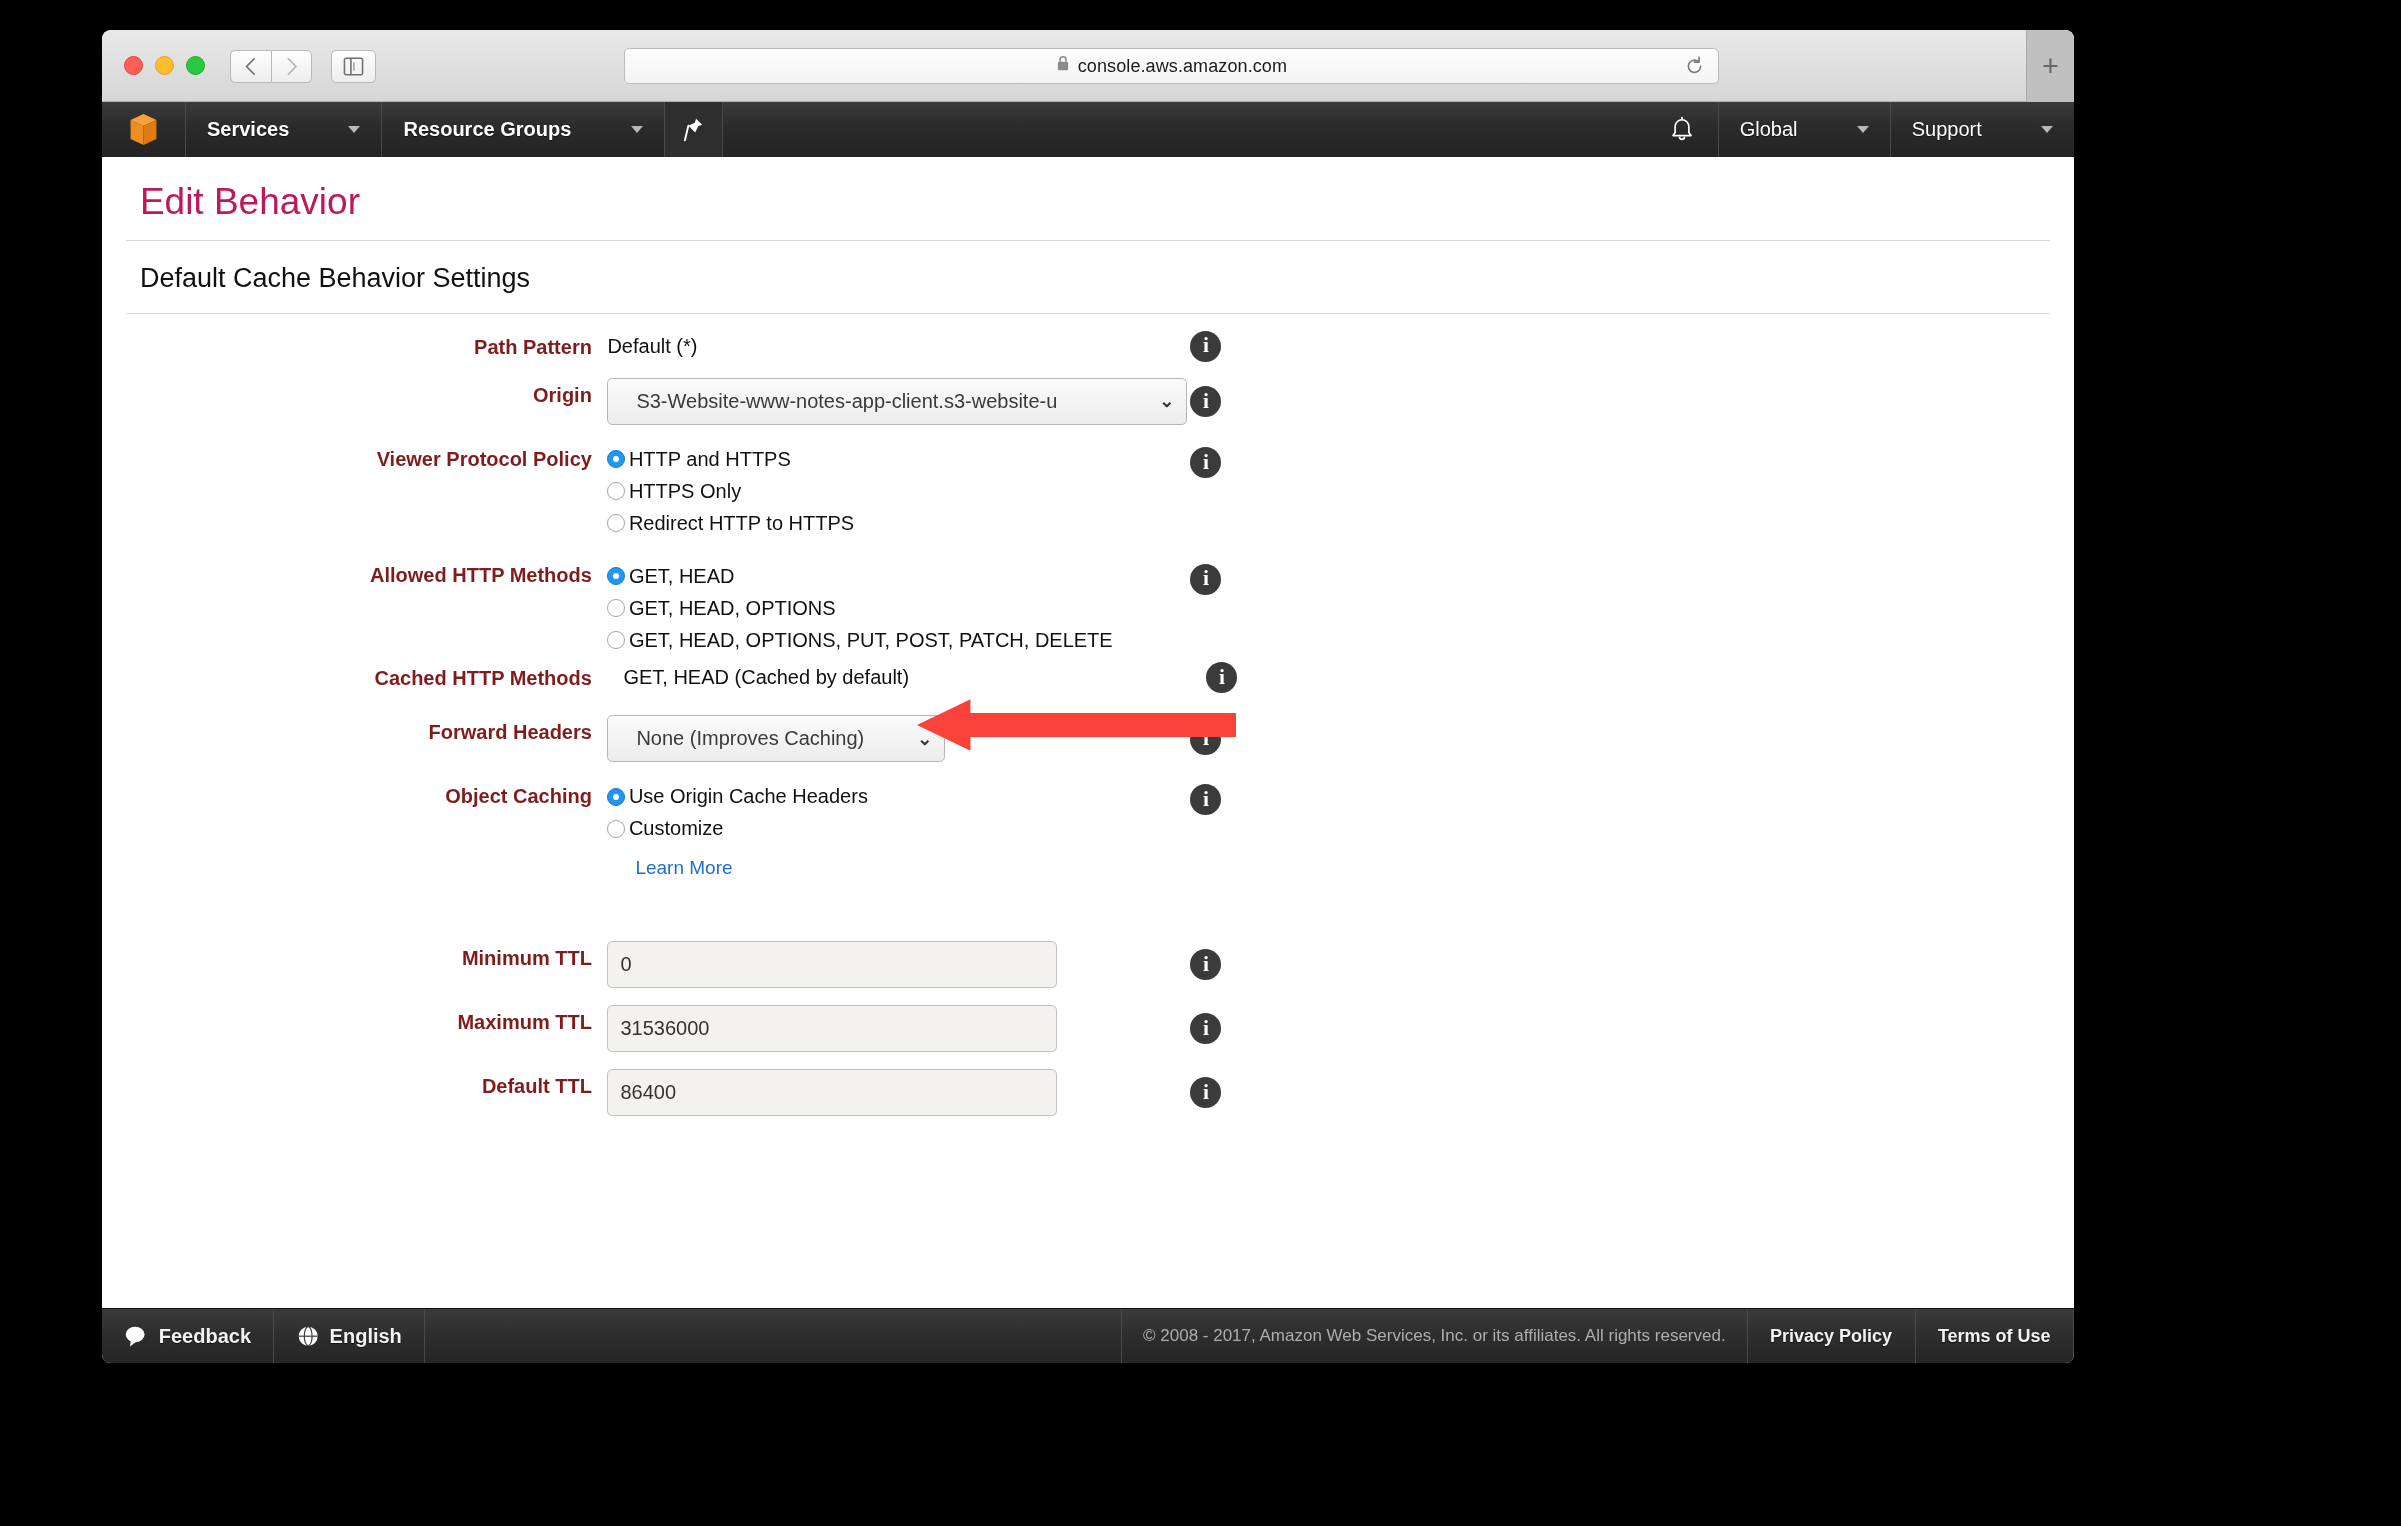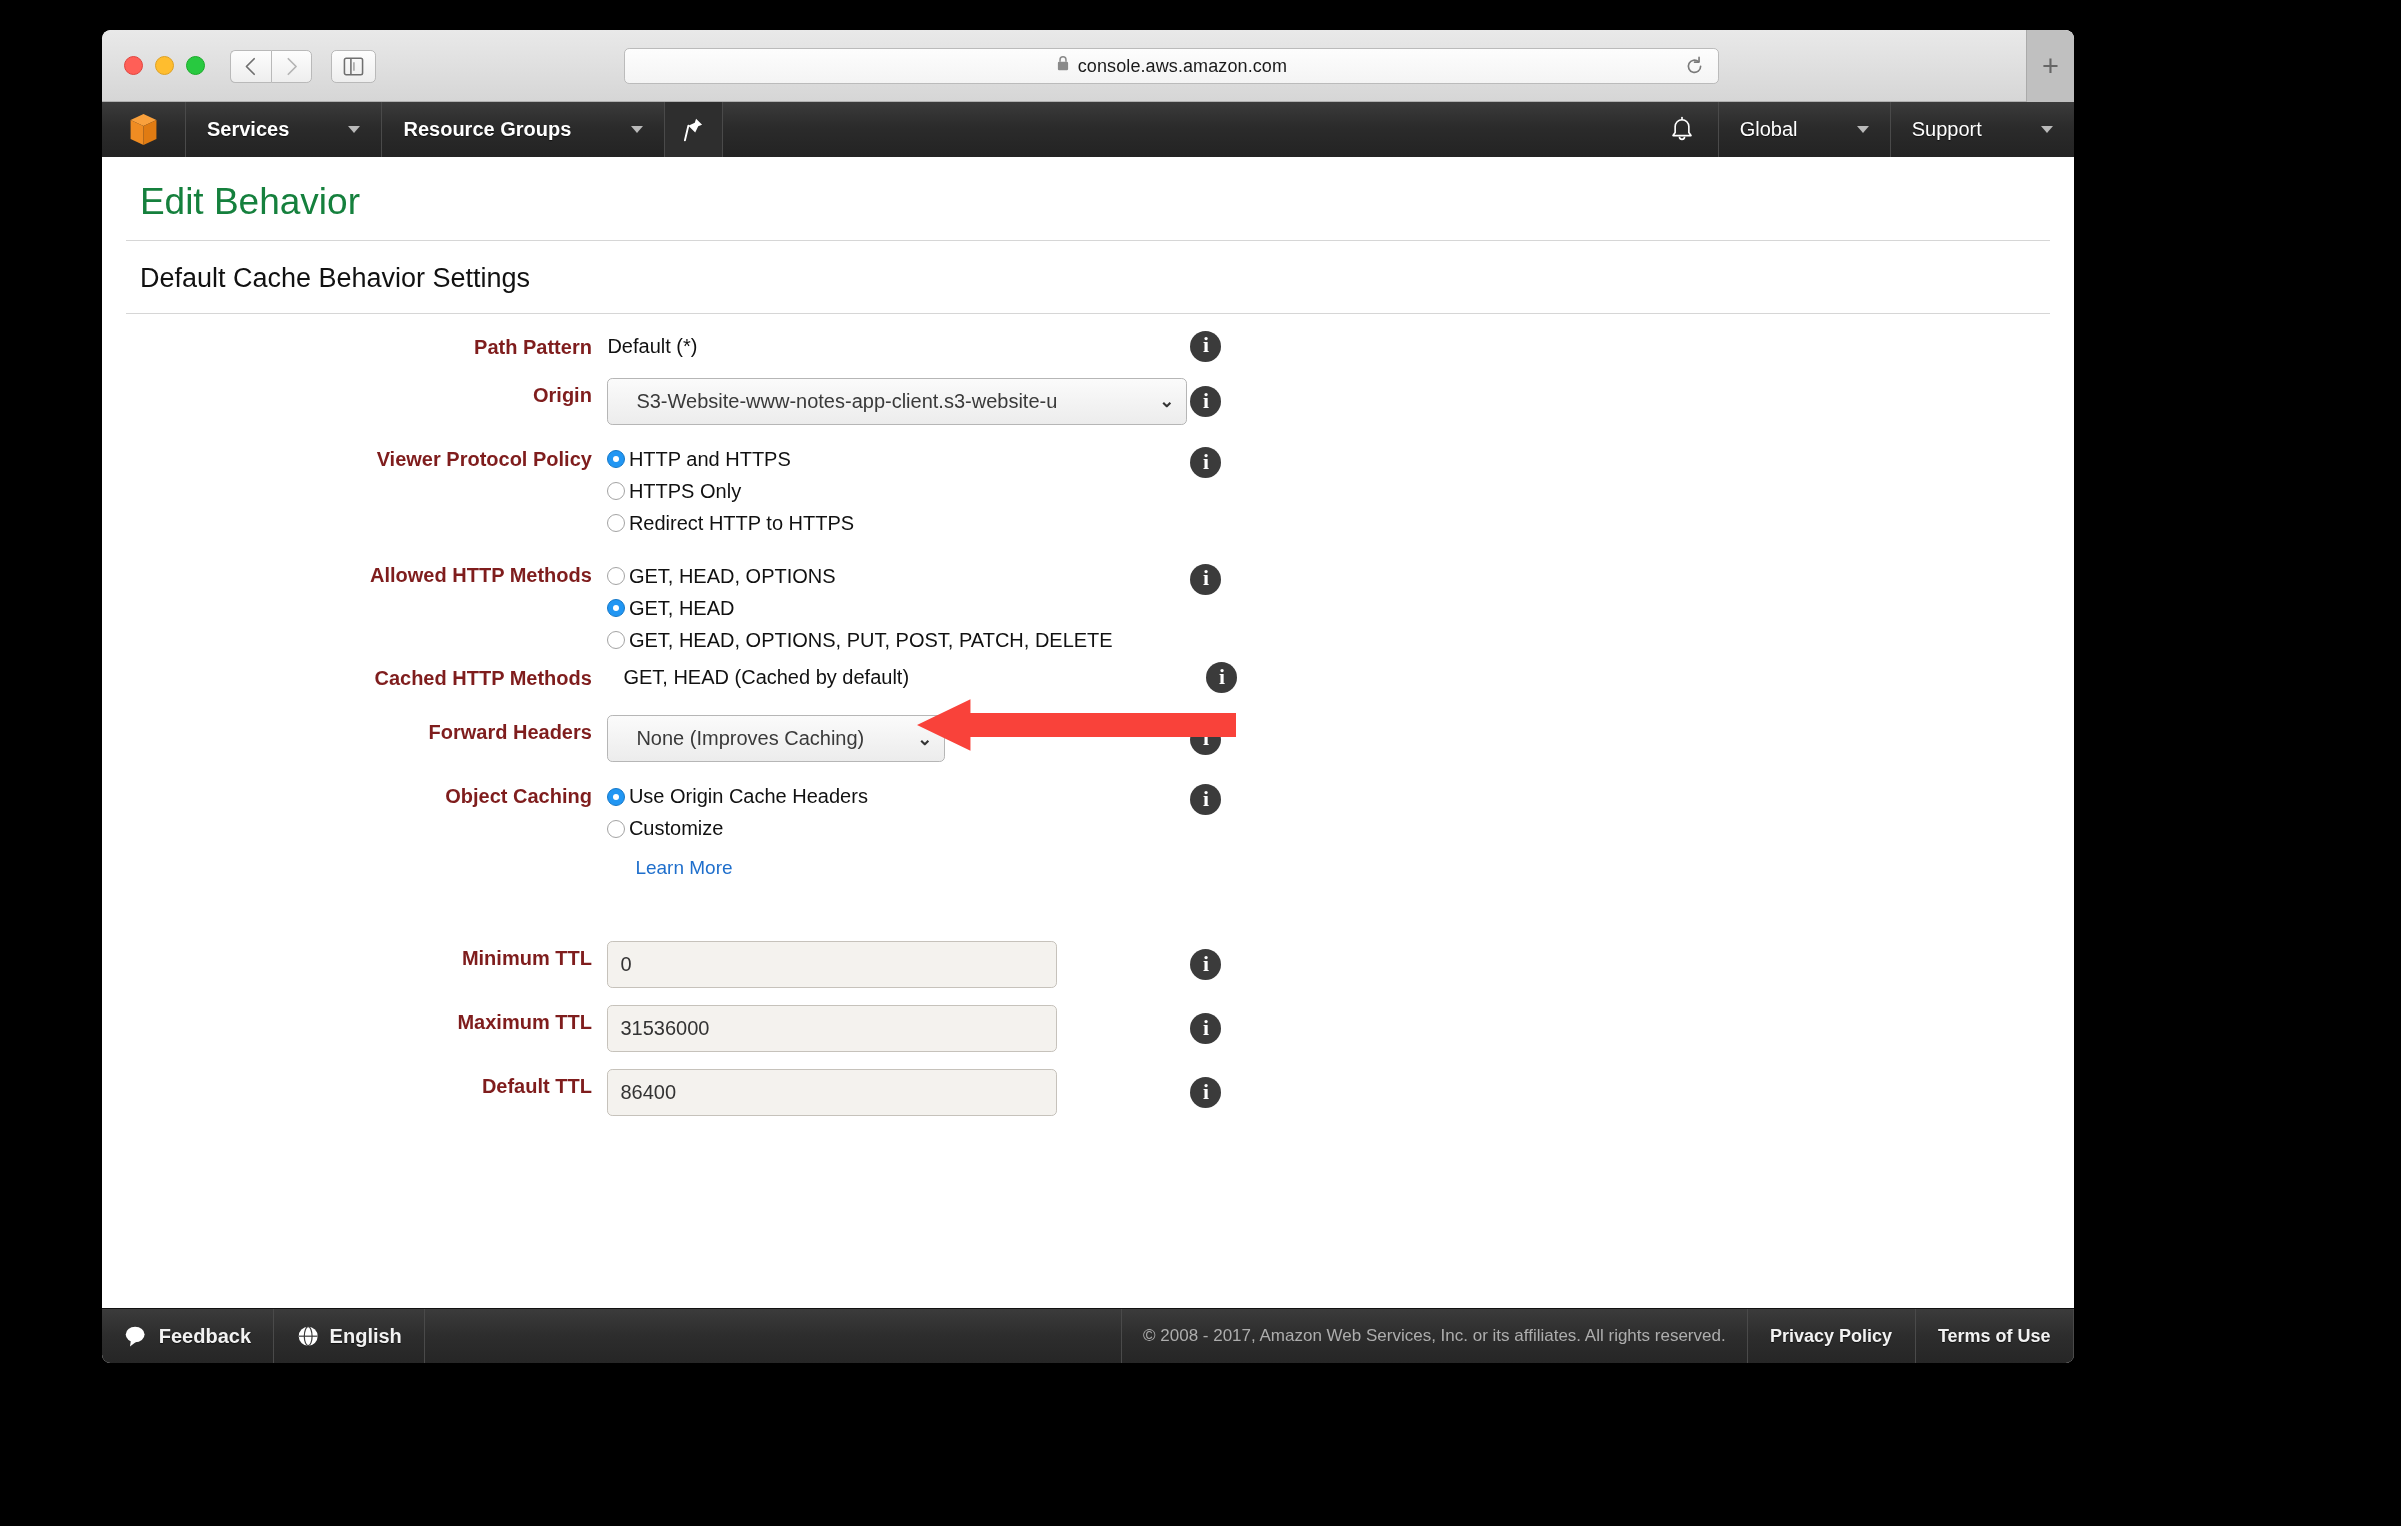--- a/index.html
+++ b/index.html
@@ -119,21 +119,21 @@
 
   
   #page-content {
     position: relative;
     background: #ffffff;
     height: 1125px;
     padding: 0 22.4px;
     overflow: hidden;
   }
   #page-title {
-    font-size: 37px; color: #15803d;
+    font-size: 37px; color: #be185d;
     padding: 24px 0 17px 15.5px;
     font-weight: normal;
     margin: 0;
   }
   .hr { height: 0.9px; background: #d6d6d6; margin: 0 1.7px; }
   #section-title {
     font-size: 27px; color: #111;
     padding: 22.4px 0 19px 15.5px;
     font-weight: normal; margin: 0;
   }
@@ -428,26 +428,26 @@
           </div>
           <div class="info-icon" style="left:583px; top:5.2px;">i</div>
         </div>
       </div>
 
       <div class="form-row" style="margin-bottom:5px;">
         <div class="form-label">Allowed HTTP Methods</div>
         <div class="form-field">
           <div class="radio-group">
             <div class="radio-row">
+              <span class="radio checked"></span>
+              <span>GET, HEAD</span>
+            </div>
+            <div class="radio-row">
               <span class="radio"></span>
               <span>GET, HEAD, OPTIONS</span>
-            </div>
-            <div class="radio-row">
-              <span class="radio checked"></span>
-              <span>GET, HEAD</span>
             </div>
             <div class="radio-row">
               <span class="radio"></span>
               <span>GET, HEAD, OPTIONS, PUT, POST, PATCH, DELETE</span>
             </div>
           </div>
           <div class="info-icon" style="left:583px; top:5.2px;">i</div>
         </div>
       </div>
 

